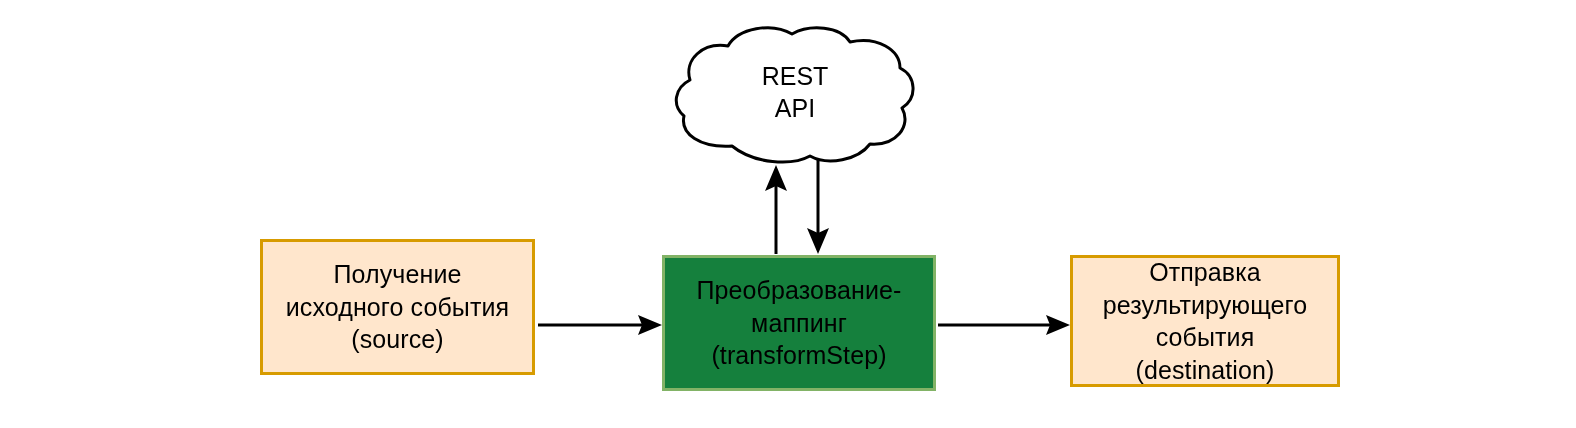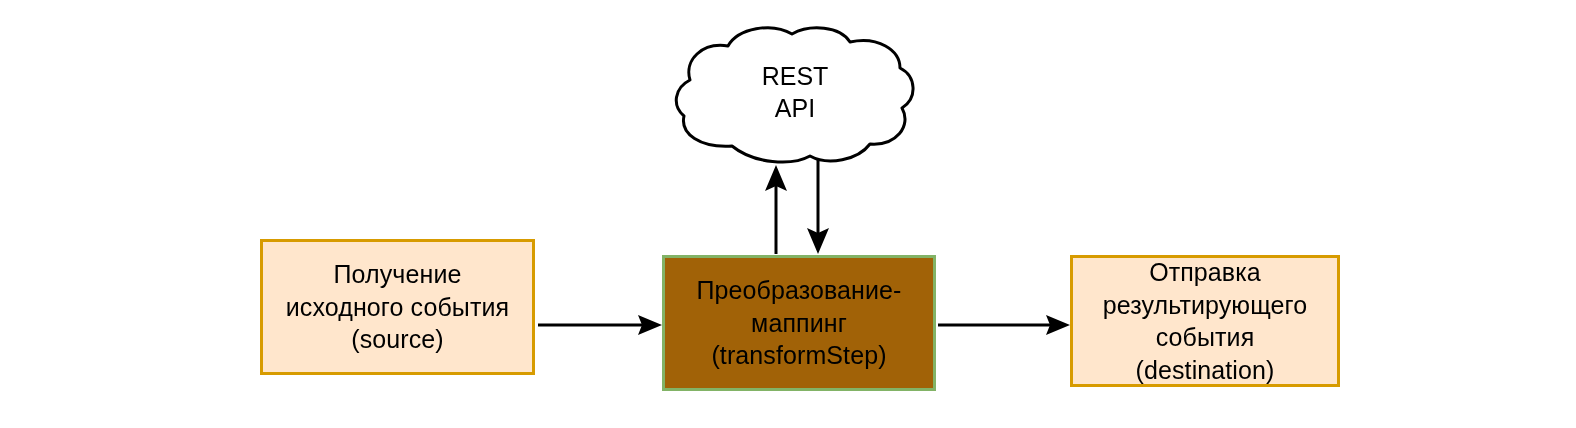--- a/index.html
+++ b/index.html
@@ -33,21 +33,21 @@
     color: #000000;
     font-size: 25px;
     letter-spacing: 0.1px;
     white-space: pre-line;
   }
   .node-orange {
     background: #ffe6cc;
     border: 3px solid #d79b00;
   }
   .node-green {
-    background: #a16207;
+    background: #15803d;
     border: 3px solid #82b366;
   }
   .node-label {
     display: block;
     padding: 0 6px;
     white-space: pre-line;
   }
 
   #node-source   { left: 252px; top: 239px; width: 275px; height: 136px; }
   #node-transform{ left: 654px; top: 255px; width: 274px; height: 136px; }

